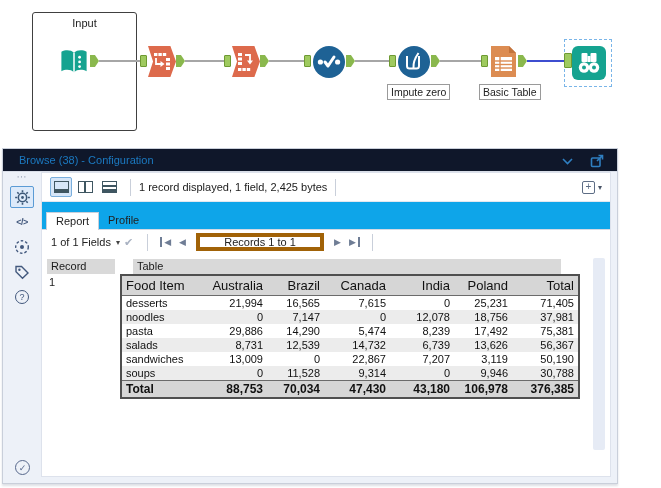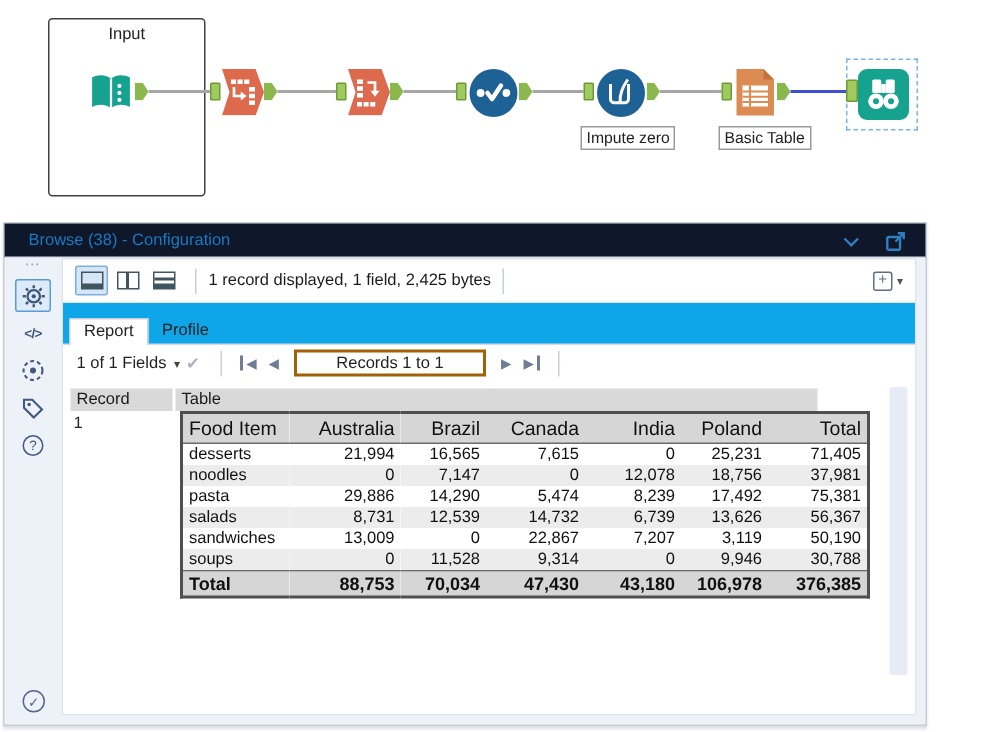--- a/index.html
+++ b/index.html
@@ -53,28 +53,28 @@
   .tabsrow { height:28px; background:#0ea5e9; border-bottom:1px solid #d4d9e3; display:flex; align-items:flex-end; padding-left:4px; }
   .tab { font-size:11px; color:#222; padding:2px 9px 3px; cursor:pointer; }
   .tab.active { background:#fff; border:1px solid #c9cfda; border-bottom:none; position:relative; top:1px; }
 
   .navrow { height:24px; display:flex; align-items:center; padding-left:9px; font-size:11px; color:#222; background:#fff; }
   .caret { font-size:8px; color:#444; margin:0 4px 0 5px; }
   .nav-check { color:#a9b2c2; font-size:11px; margin-right:6px; }
   .nav-btn { color:#6f7d95; font-size:9px; margin:0 4px; cursor:pointer; }
   .nav-btn.first { border-left:2px solid #6f7d95; padding-left:2px; }
   .nav-btn.last { border-right:2px solid #6f7d95; padding-right:2px; }
-  .records-box { border:2px solid #a16207; width:128px; height:18px; display:flex; align-items:center; justify-content:center; margin:0 6px; }
+  .records-box { border:4px solid #a16207; width:128px; height:18px; display:flex; align-items:center; justify-content:center; margin:0 6px; }
 
   .content { position:relative; flex:1; background:#fff; }
   .scrollstrip { position:absolute; right:5px; top:4px; bottom:26px; width:12px; background:#e6ebf5; border-radius:2px; }
   .gridhdr { position:absolute; left:5px; top:5px; height:15px; display:flex; }
   .gridhdr .cell { background:#d9d9d9; font-size:11px; color:#1a1a1a; padding:1px 4px; }
   .gridhdr .rec { width:68px; margin-right:2px; }
-  .gridhdr .tbl { width:428px; }
+  .gridhdr .tbl { width:428px;margin-left:16px; }
   .rec-val { position:absolute; left:7px; top:22px; font-size:11px; color:#222; }
 
   table.report { position:absolute; left:78px; top:20px; border-collapse:collapse; border:2px solid #4f4f4f; table-layout:fixed; background:#fff; }
   table.report th { background:#d6d6d6; font-size:13px; font-weight:normal; color:#111; padding:2px 4px; border-bottom:1.5px solid #6b6b6b; text-align:right; overflow:hidden; white-space:nowrap; }
   table.report th:first-child { text-align:left; }
   table.report td { font-size:11px; color:#111; padding:1px 4px; text-align:right; line-height:12px; overflow:hidden; white-space:nowrap; }
   table.report td:first-child { text-align:left; }
   table.report tbody tr:nth-child(even) { background:#ececec; }
   table.report tfoot td { background:#d6d6d6; font-weight:bold; font-size:12px; border-top:1.5px solid #6b6b6b; padding:2px 4px; }
 </style>

